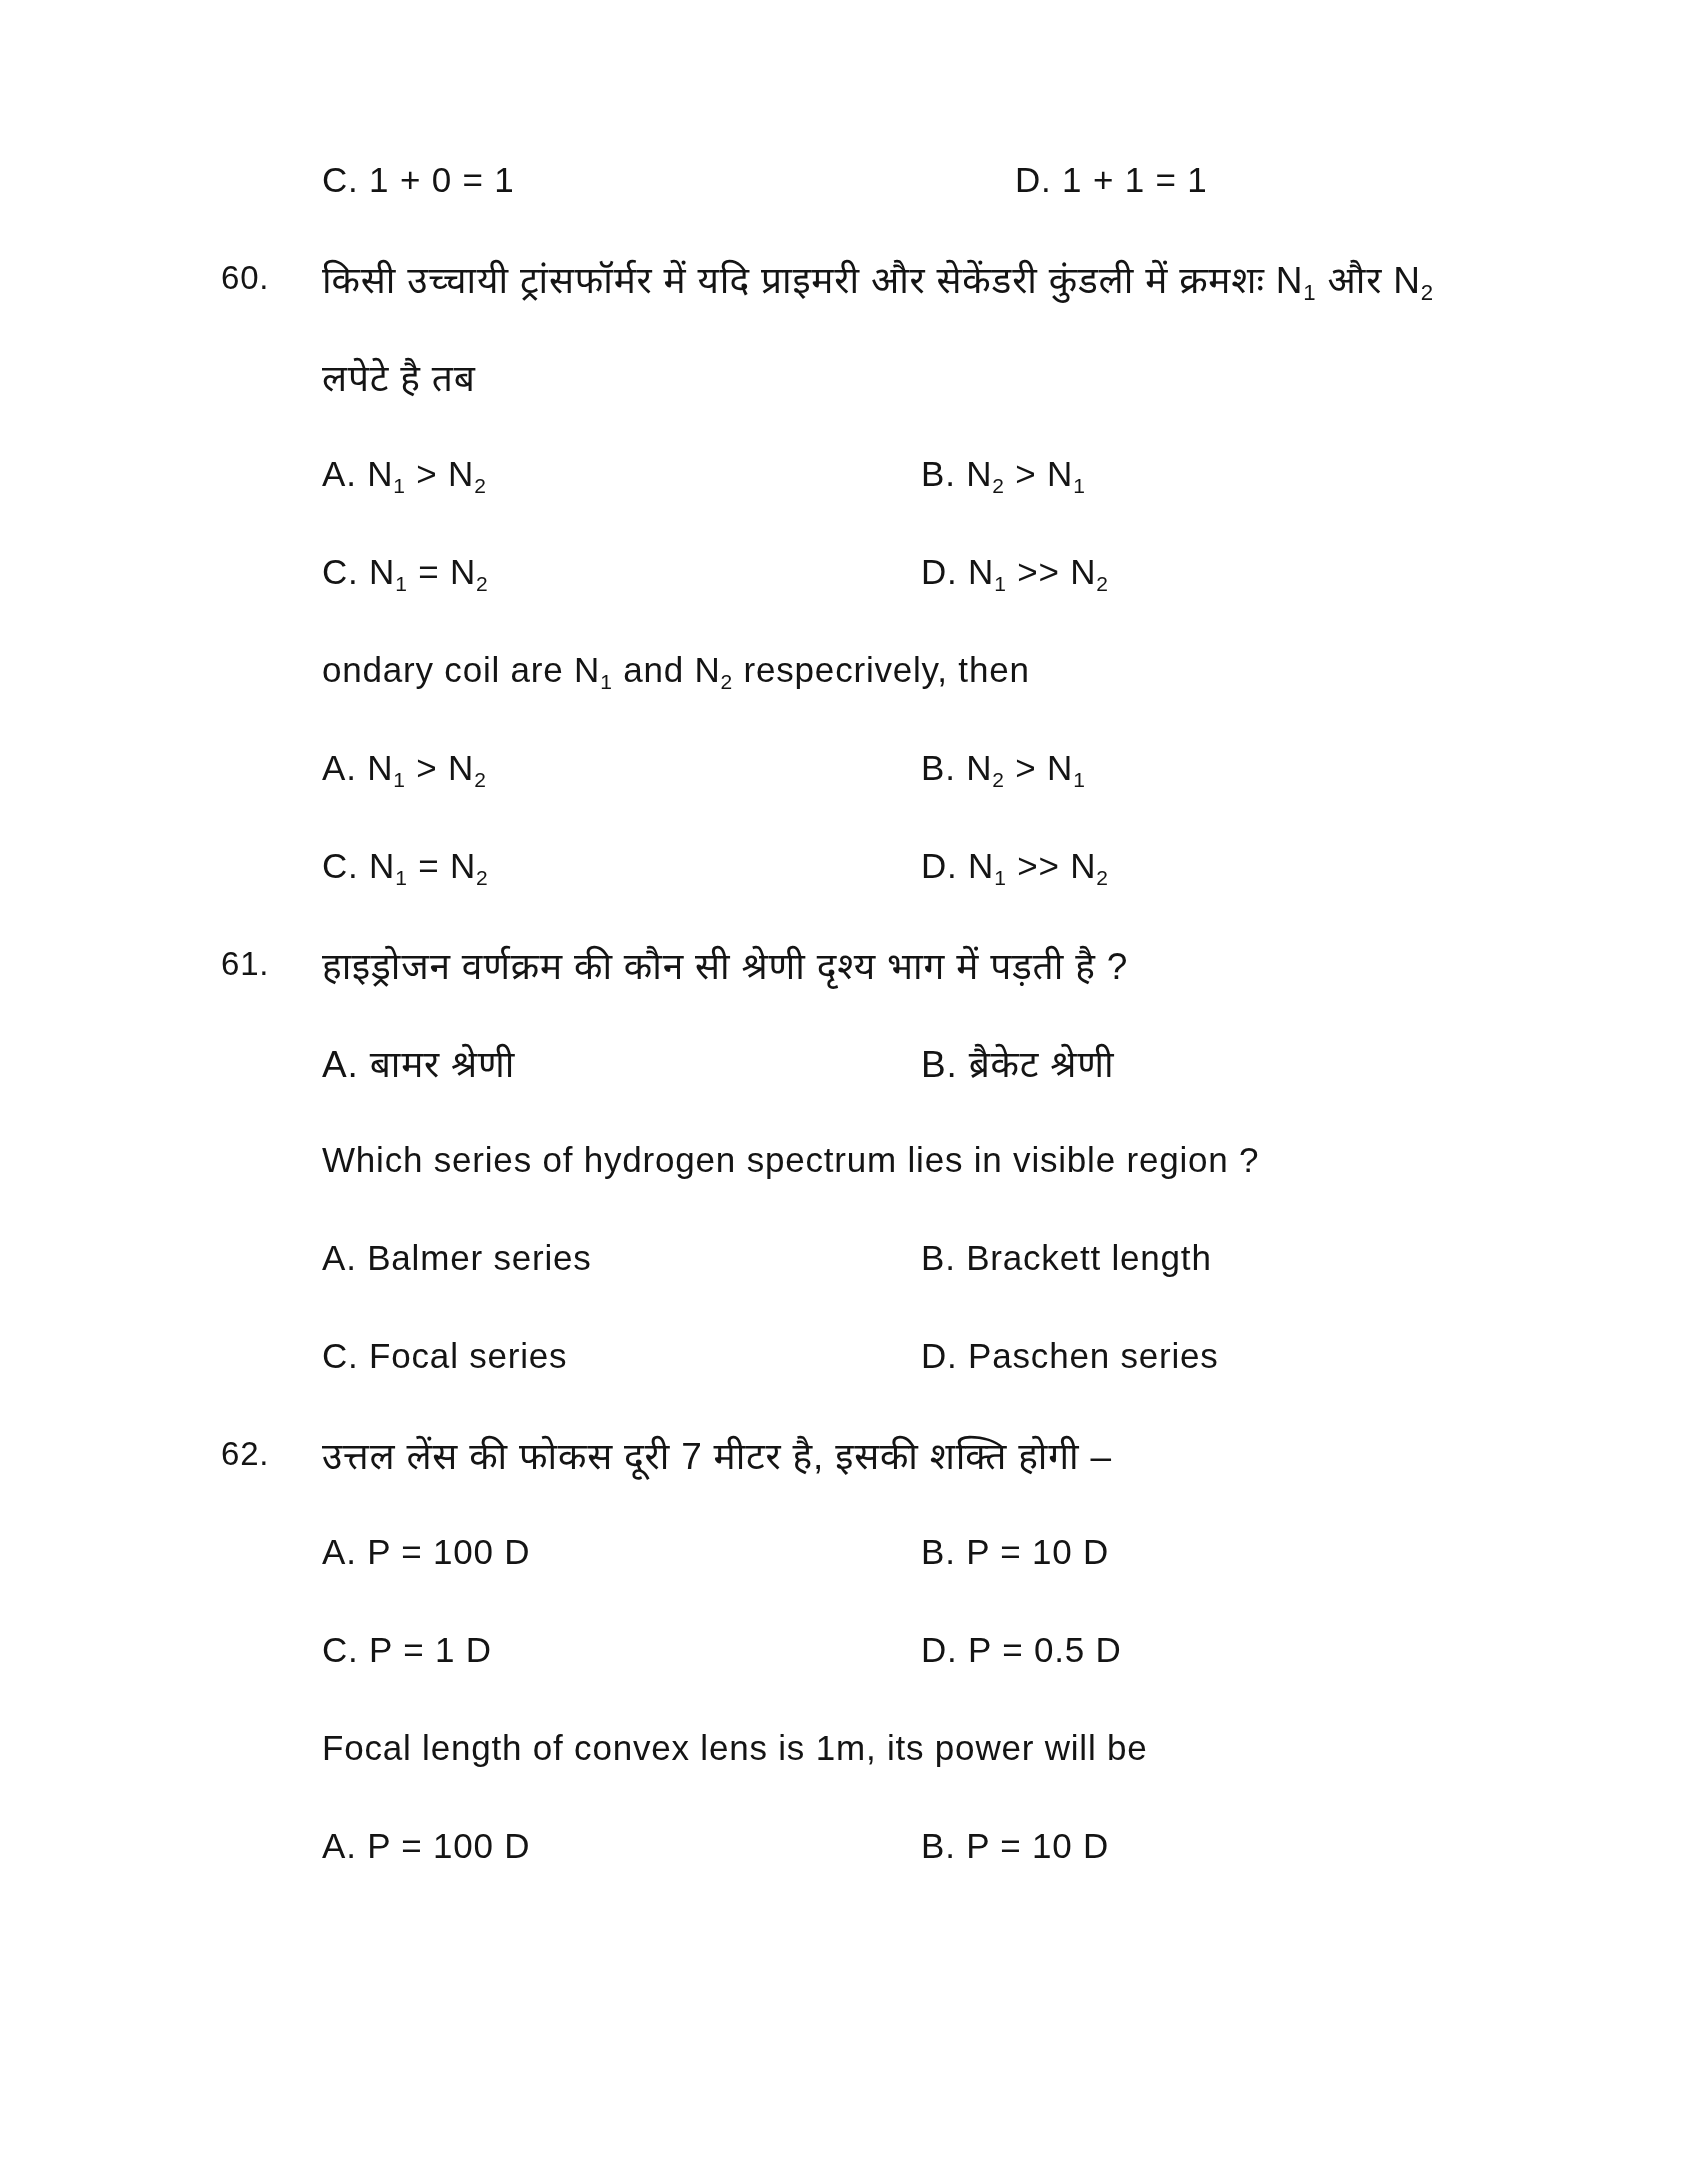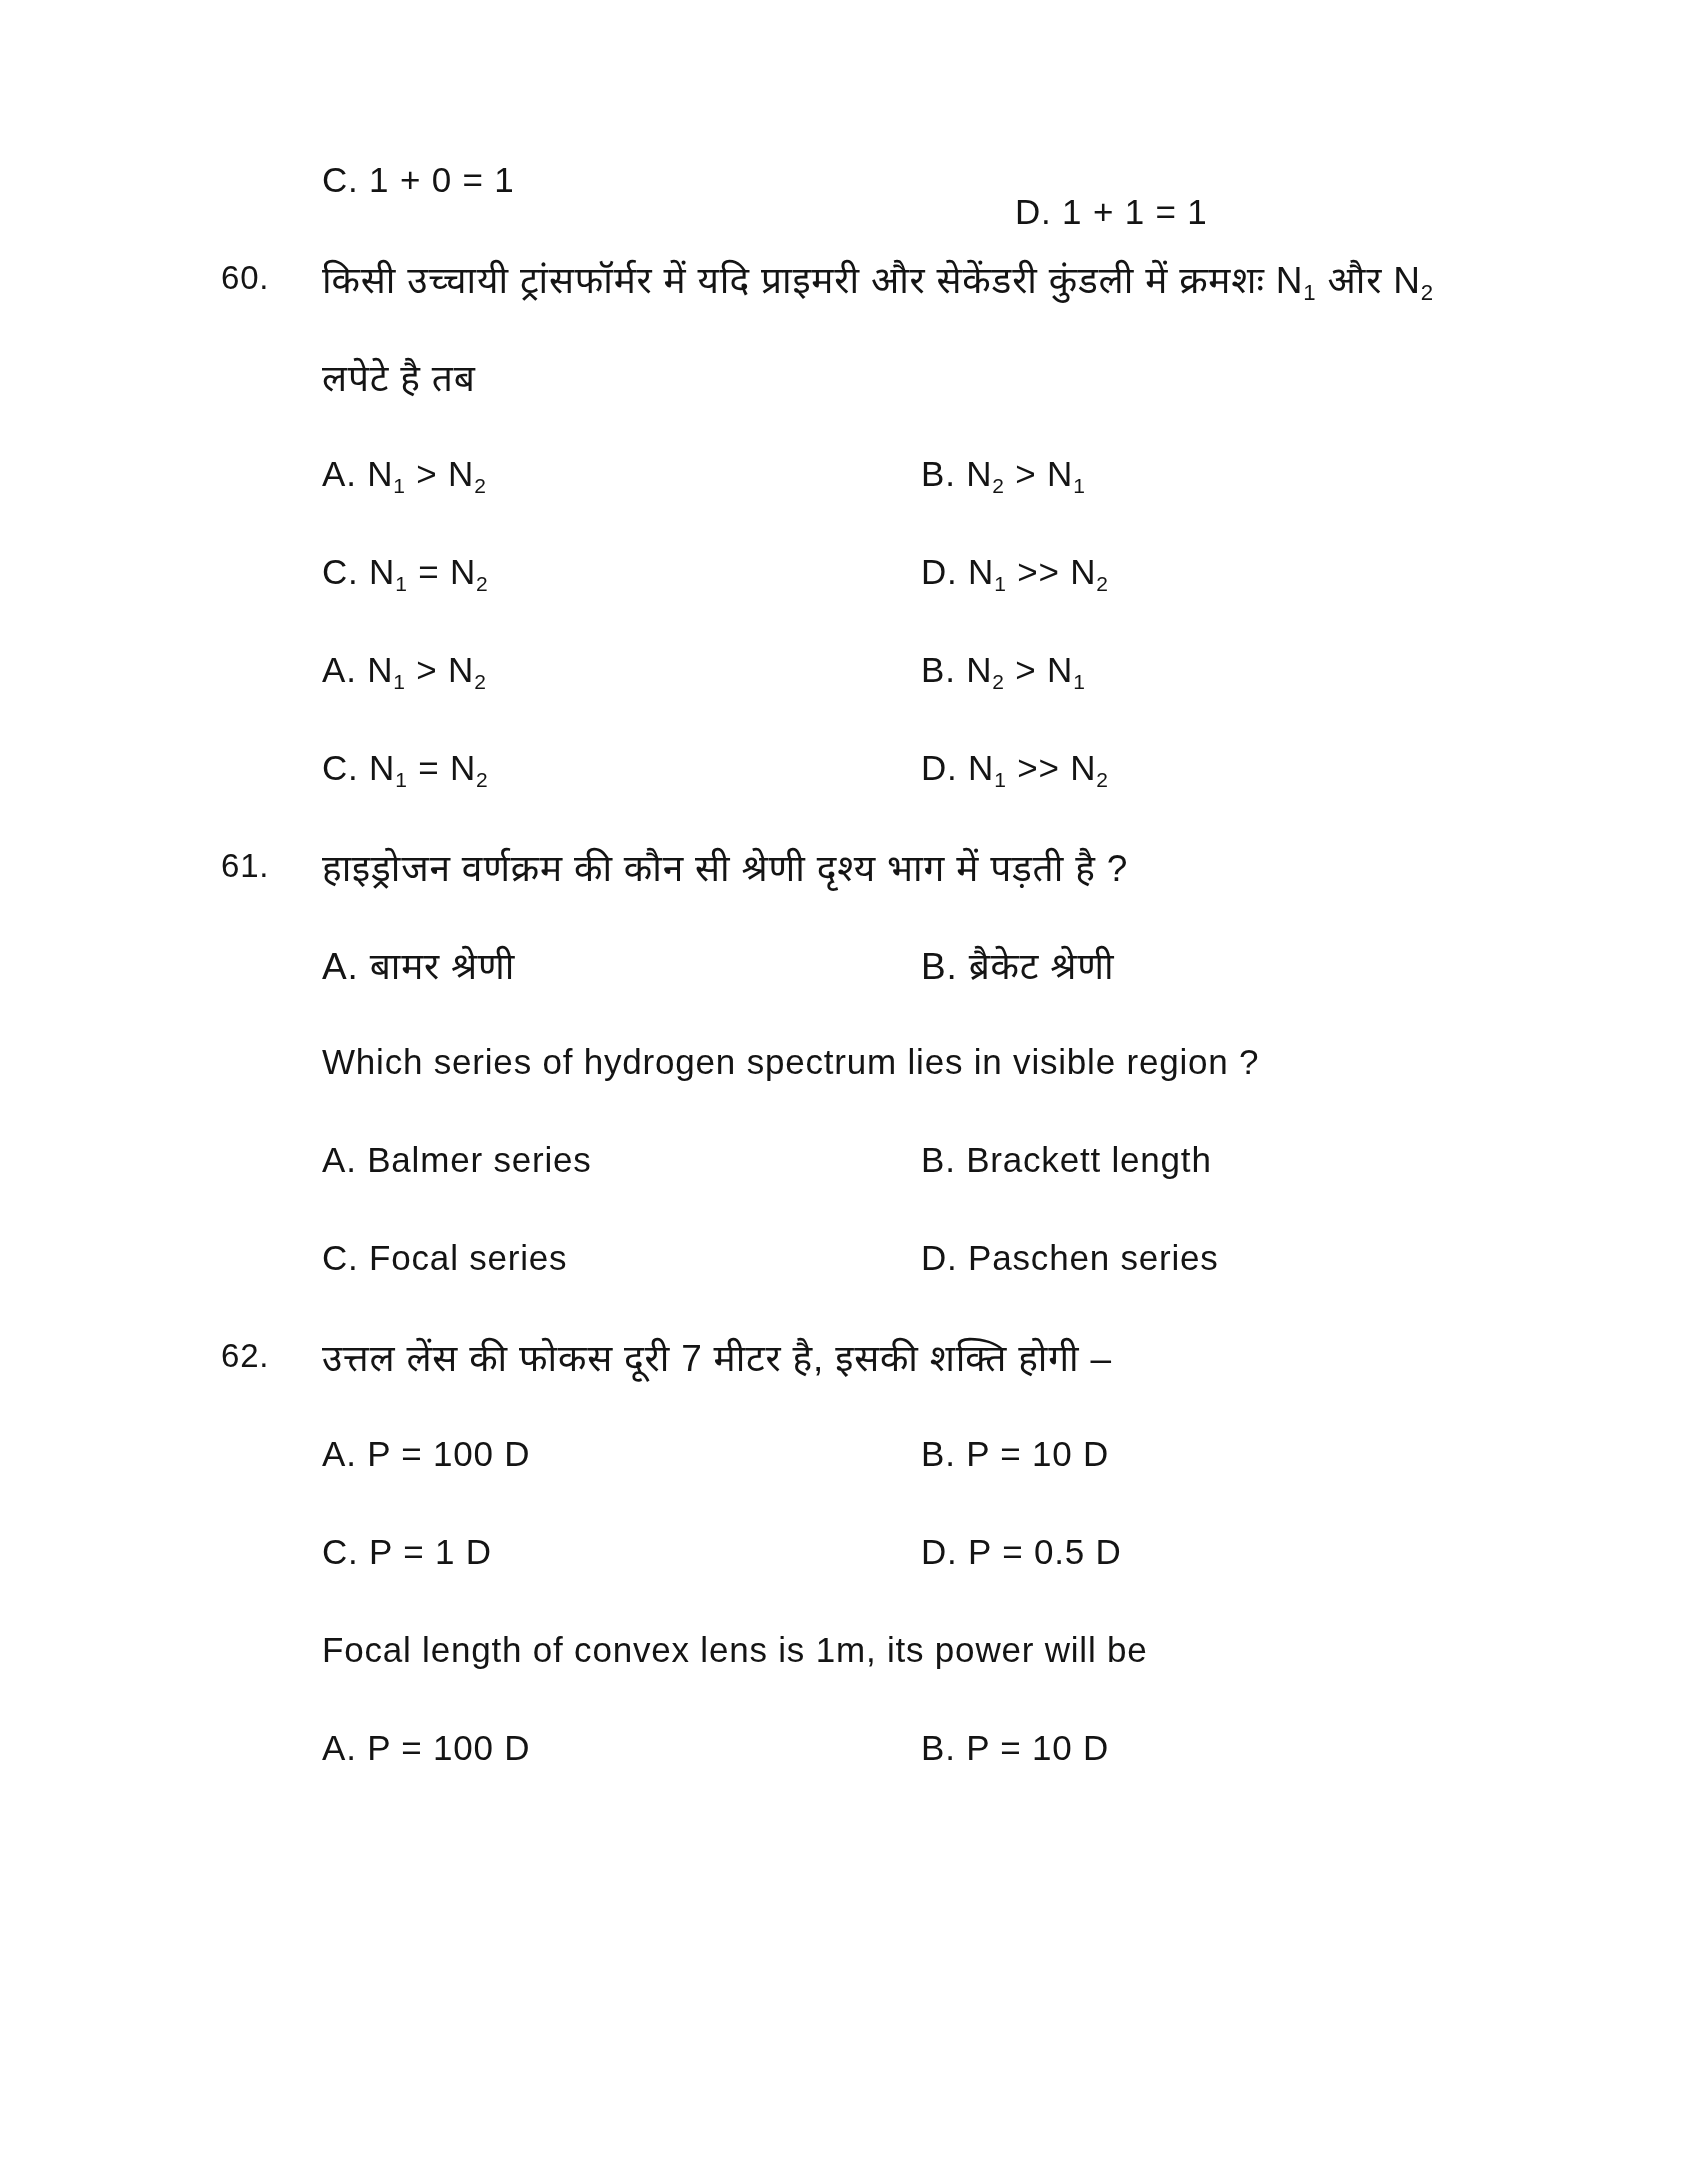--- a/index.html
+++ b/index.html
@@ -40,21 +40,20 @@
   }
   .cell-right {
     position: absolute;
     left: 921px;
     top: 50%;
     transform: translateY(-50%);
     white-space: nowrap;
   }
   .row-carryover .cell-right {
     left: 1015px;
-    margin-top: 32px;
   }
   .hindi {
     font-size: 37px;
   }
   sub {
     font-size: 0.6em;
     line-height: 0;
     vertical-align: -0.35em;
   }
 </style>
@@ -75,20 +74,23 @@
   <div class="row">
     <span class="cell-left hindi">लपेटे है तब</span>
   </div>
   <div class="row">
     <span class="cell-left">A. N<sub>1</sub> &gt; N<sub>2</sub></span>
     <span class="cell-right">B. N<sub>2</sub> &gt; N<sub>1</sub></span>
   </div>
   <div class="row">
     <span class="cell-left">C. N<sub>1</sub> = N<sub>2</sub></span>
     <span class="cell-right">D. N<sub>1</sub> &gt;&gt; N<sub>2</sub></span>
+  </div>
+  <div class="row">
+    <span class="cell-left">ondary coil are N<sub>1</sub> and N<sub>2</sub> respecrively, then</span>
   </div>
   <div class="row">
     <span class="cell-left">A. N<sub>1</sub> &gt; N<sub>2</sub></span>
     <span class="cell-right">B. N<sub>2</sub> &gt; N<sub>1</sub></span>
   </div>
   <div class="row">
     <span class="cell-left">C. N<sub>1</sub> = N<sub>2</sub></span>
     <span class="cell-right">D. N<sub>1</sub> &gt;&gt; N<sub>2</sub></span>
   </div>
 

